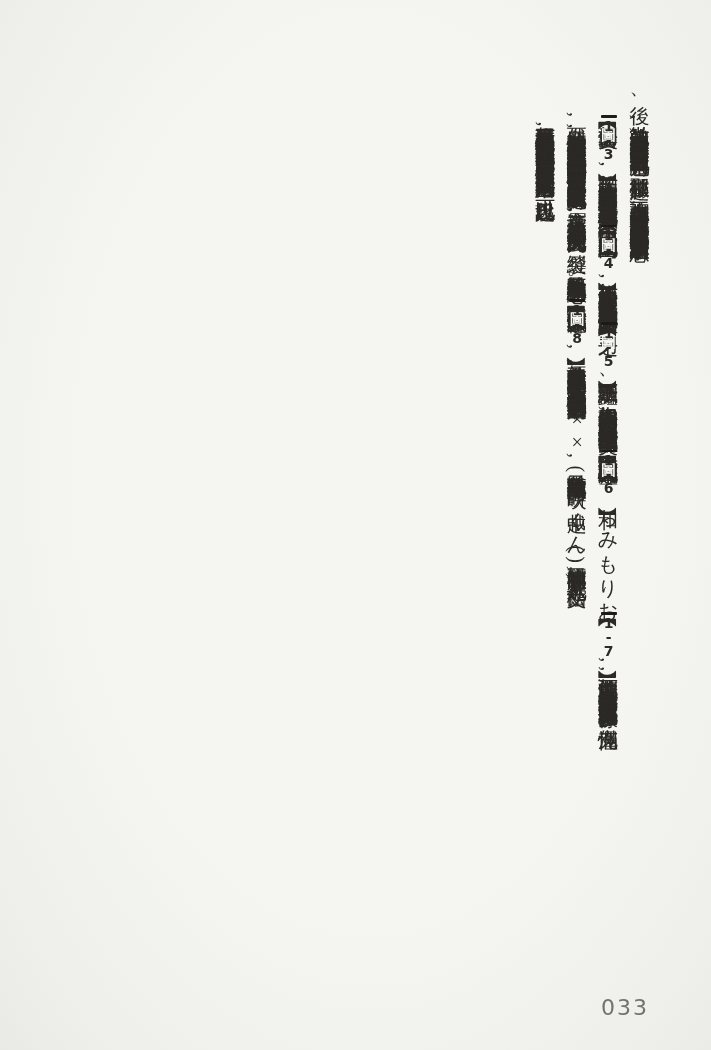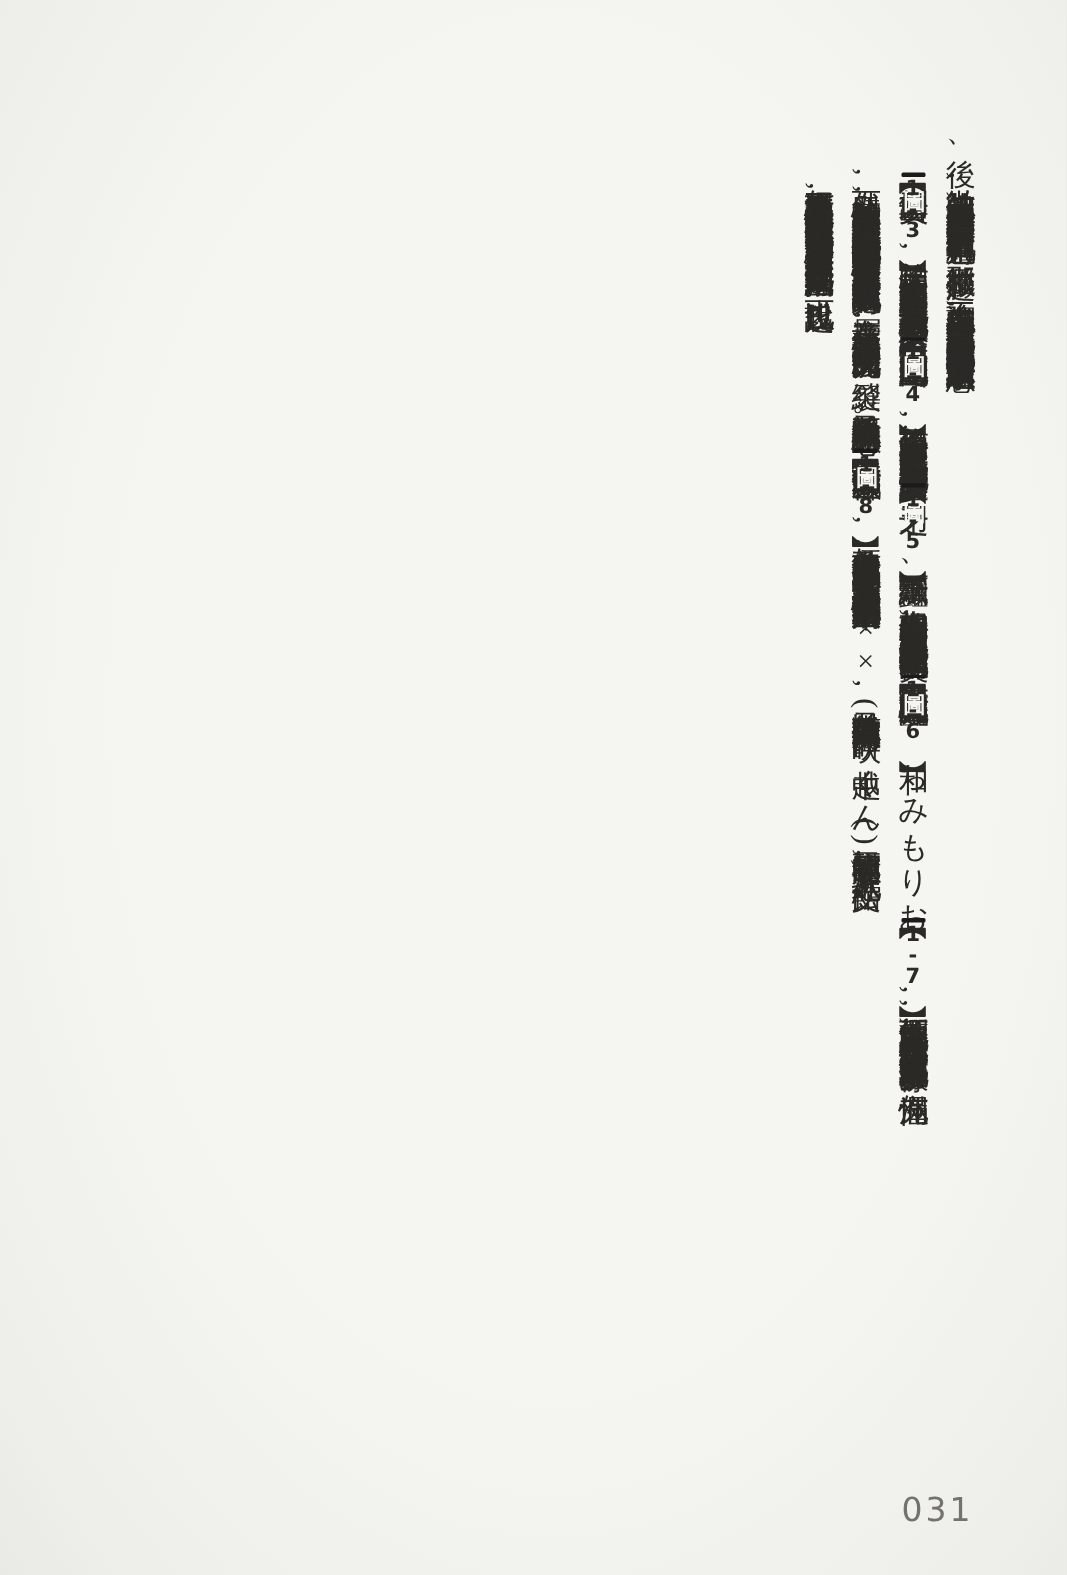--- a/index.html
+++ b/index.html
@@ -69,15 +69,15 @@
     <p><span>後、微微鼓起的大小,還幾乎看不到那種明明長著蘿莉臉,卻有著一對巨乳的「巨乳蘿莉」型角色。那種微微膨起、不強調自身存在的大小,就像是蘿莉的記號,或者說是為了表現角色純真無垢的存在感,以及作家和讀者所追求的理想。</span></p>
 
     <p class="indent"><span>例如吾妻日出夫</span><span class="fig"><span>【</span><span class="fig-glyph">圖</span><span class="fig-num">1-3</span><span>】</span></span><span>的作品,便不太拘束於狹義的蘿莉年齡範圍,乳房畫得比較豐滿,表現他心目中理想的美少女形象。而以尿布系漫畫聞名的內山亞紀</span><span class="fig"><span>【</span><span class="fig-glyph">圖</span><span class="fig-num">1-4</span><span>】</span></span><span>作品中登場的少女,年齡層就比較低,所以幾乎都是「乳房」只有微微膨起的幼女體型少女。千之刃</span><span class="fig"><span>【</span><span class="fig-glyph">圖</span><span class="fig-num">1-5</span><span>】</span></span><span>筆下纖細妖豔、宛如人偶般的美少女們,也同樣不強調「乳房」,只把胸部當成展現人物整體美的配件。還有像美少女融合機械主題的先驅阿亂靈</span><span class="fig"><span>【</span><span class="fig-glyph">圖</span><span class="fig-num">1-6</span><span>】</span></span><span>和ちみもりお</span><span class="fig"><span>【</span><span class="fig-glyph">圖</span><span class="fig-num">1-7</span><span>】</span></span><span>,他們筆下的乳房,也同樣只是角色整體的一部分,不像現代成人漫畫中的乳房那樣多元多樣、充滿個性。</span></p>
 
     <p class="indent"><span>然而,儘管與性愛有關的描寫很少,但從當時可以大方地描繪現在的少年漫畫雜誌無論如何也不可能畫出的美少女下半身這點來看,對於衝著情色內容而來的讀者而言,蘿莉控雜誌應該有很大的吸引力吧。在這層意義上,或許比起胸部,美少女純潔而光禿的股間、裂縫、以及線條更加吸引作家和讀者們的心。後來在美少女漫畫界人氣爆發的作家戲遊群</span><span class="fig"><span>【</span><span class="fig-glyph">圖</span><span class="fig-num">1-8</span><span>】</span></span><span>,便曾在自己著述的成人漫畫教學作品中說過,「美少女漫畫的革命,就在於能夠描寫連以前的色情劇畫都不敢畫出來的×××,以及後來著重陰部描寫的傾向」(『映研の越中くん(電研社的越中同學)』一九八七,松文館)。</span></p>
 
     <p class="indent"><span>但這並不是說可以在毫無修正的情況下描繪性器,而是指在漫畫這種將現實事物加以變形的藝術中,由於不需要用寫實的手法描繪性器,因此才用比較直接的方式來描繪。也可以說比起一</span></p>
 
   </div>
 
-  <div class="page-number">031</div>
+  <div class="page-number">033</div>
 
 </div>
 
 </body></html>

